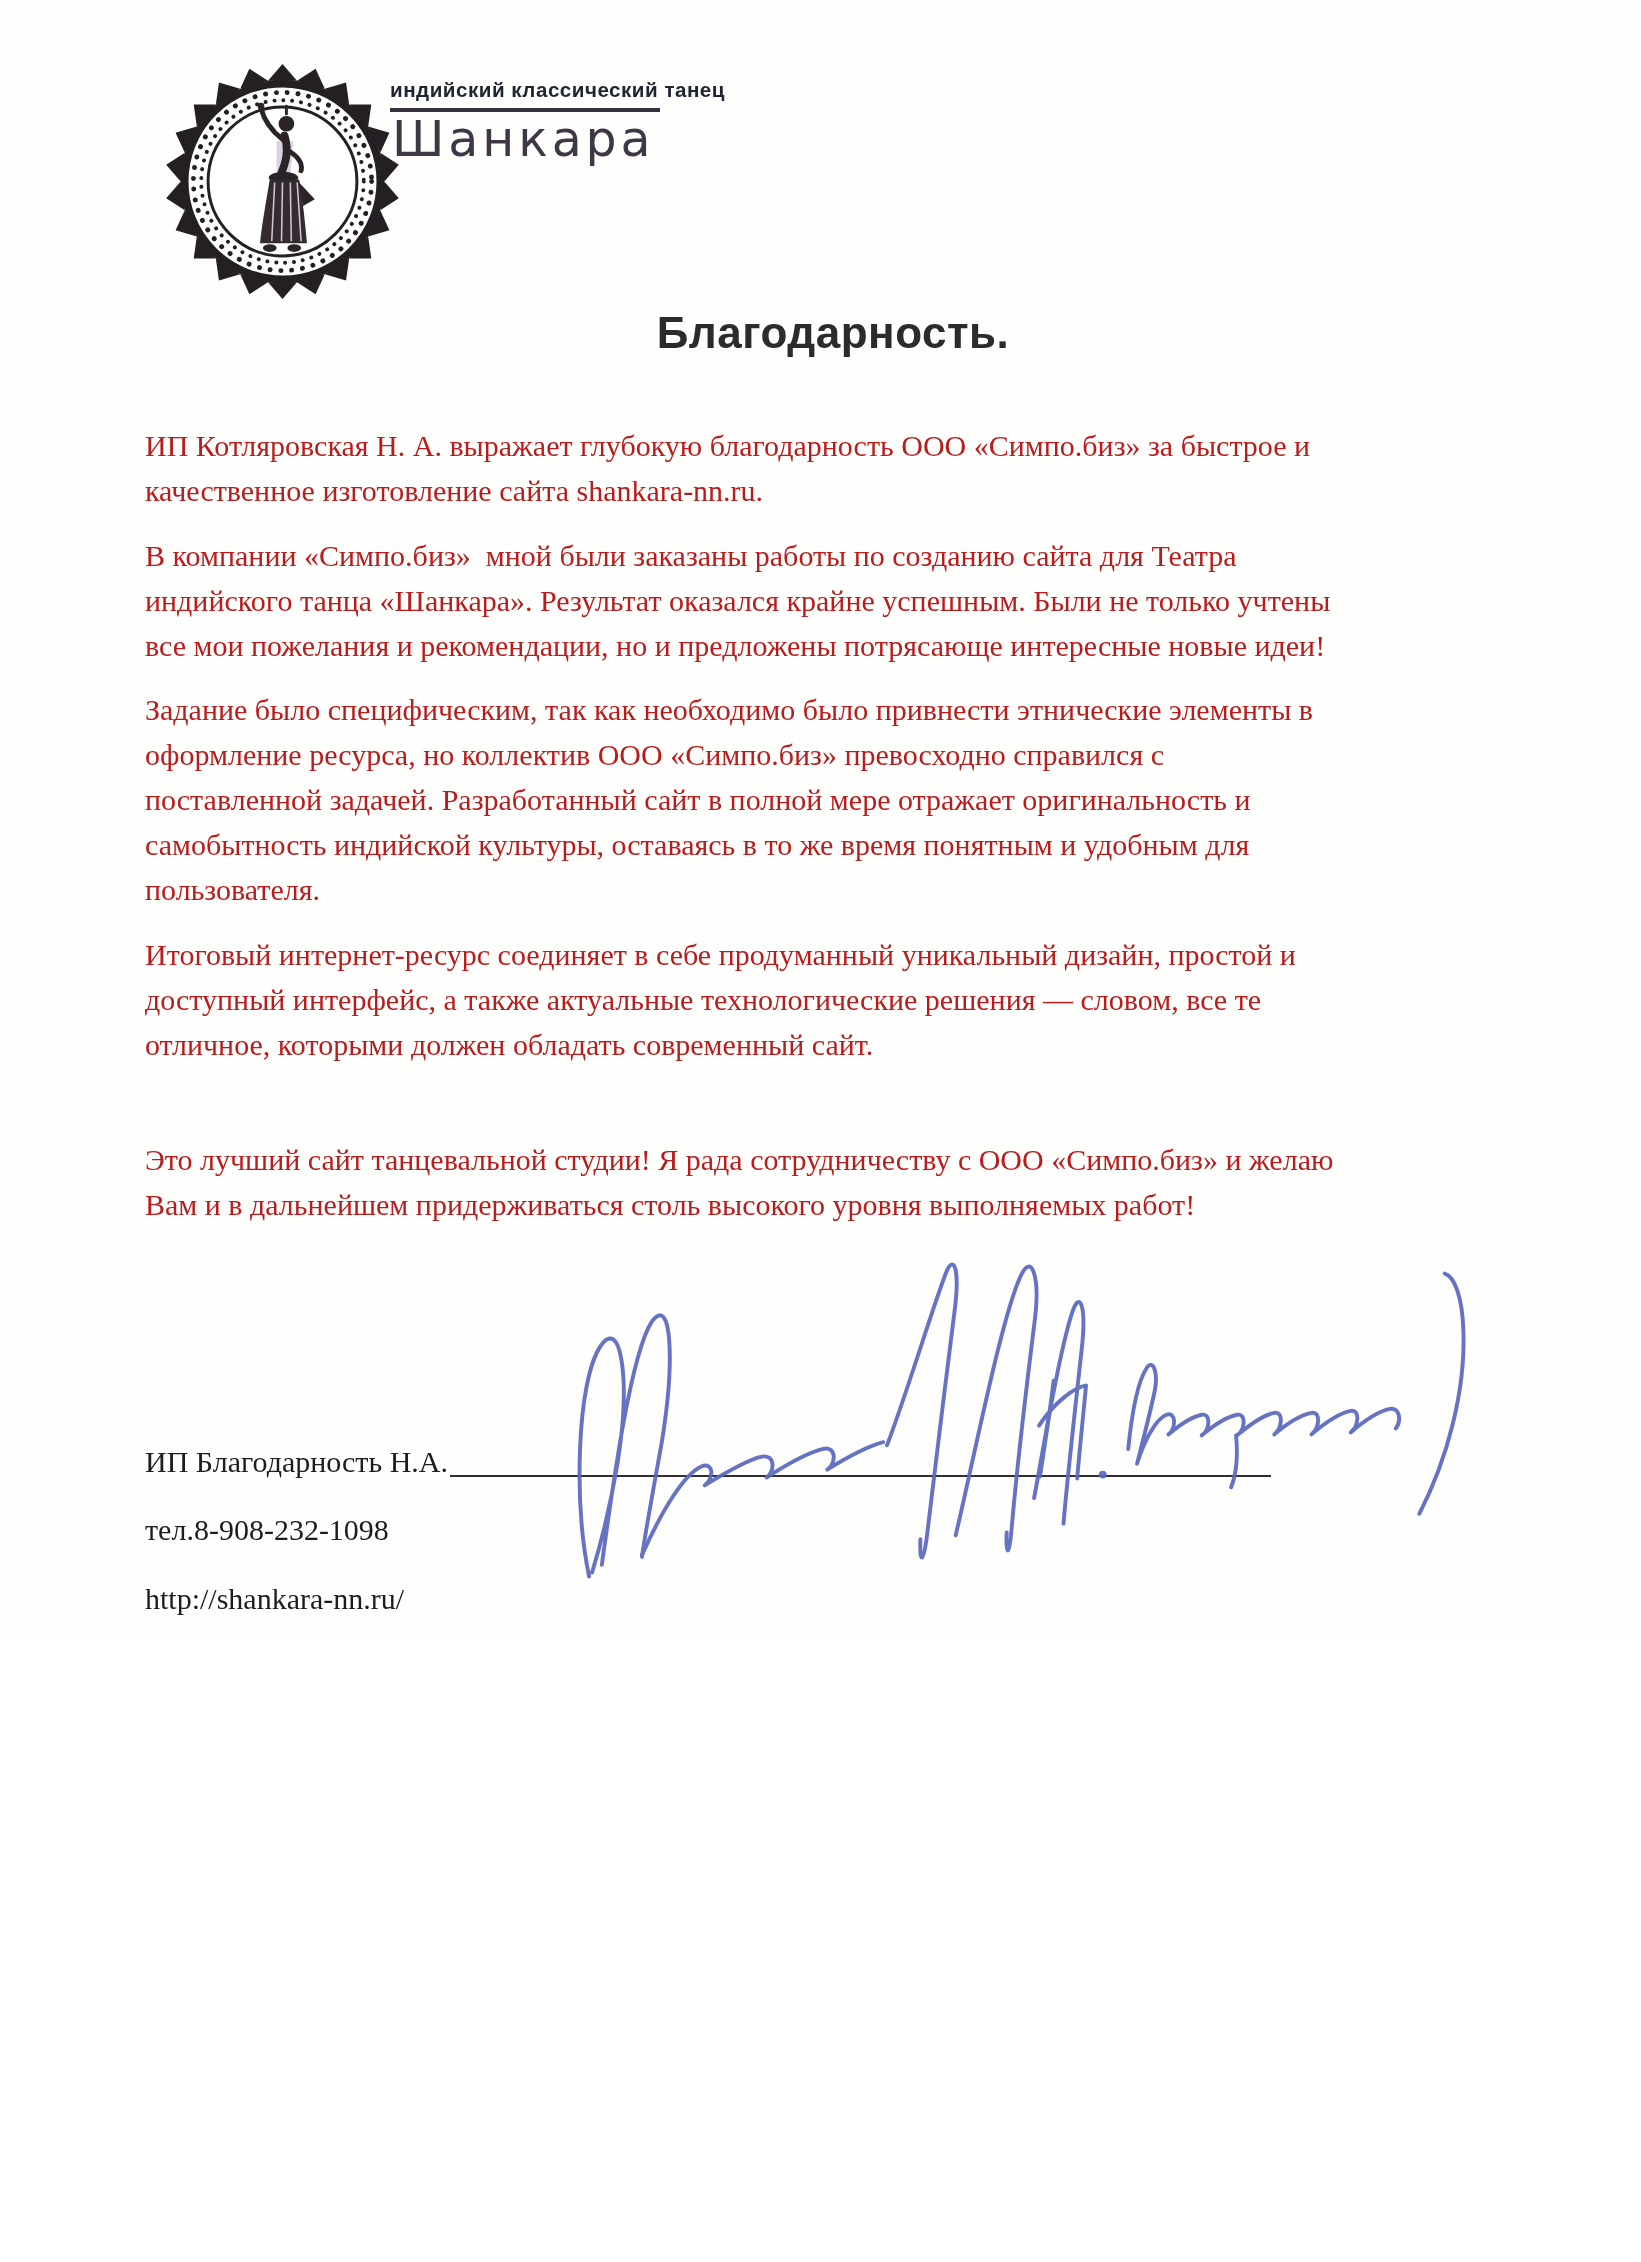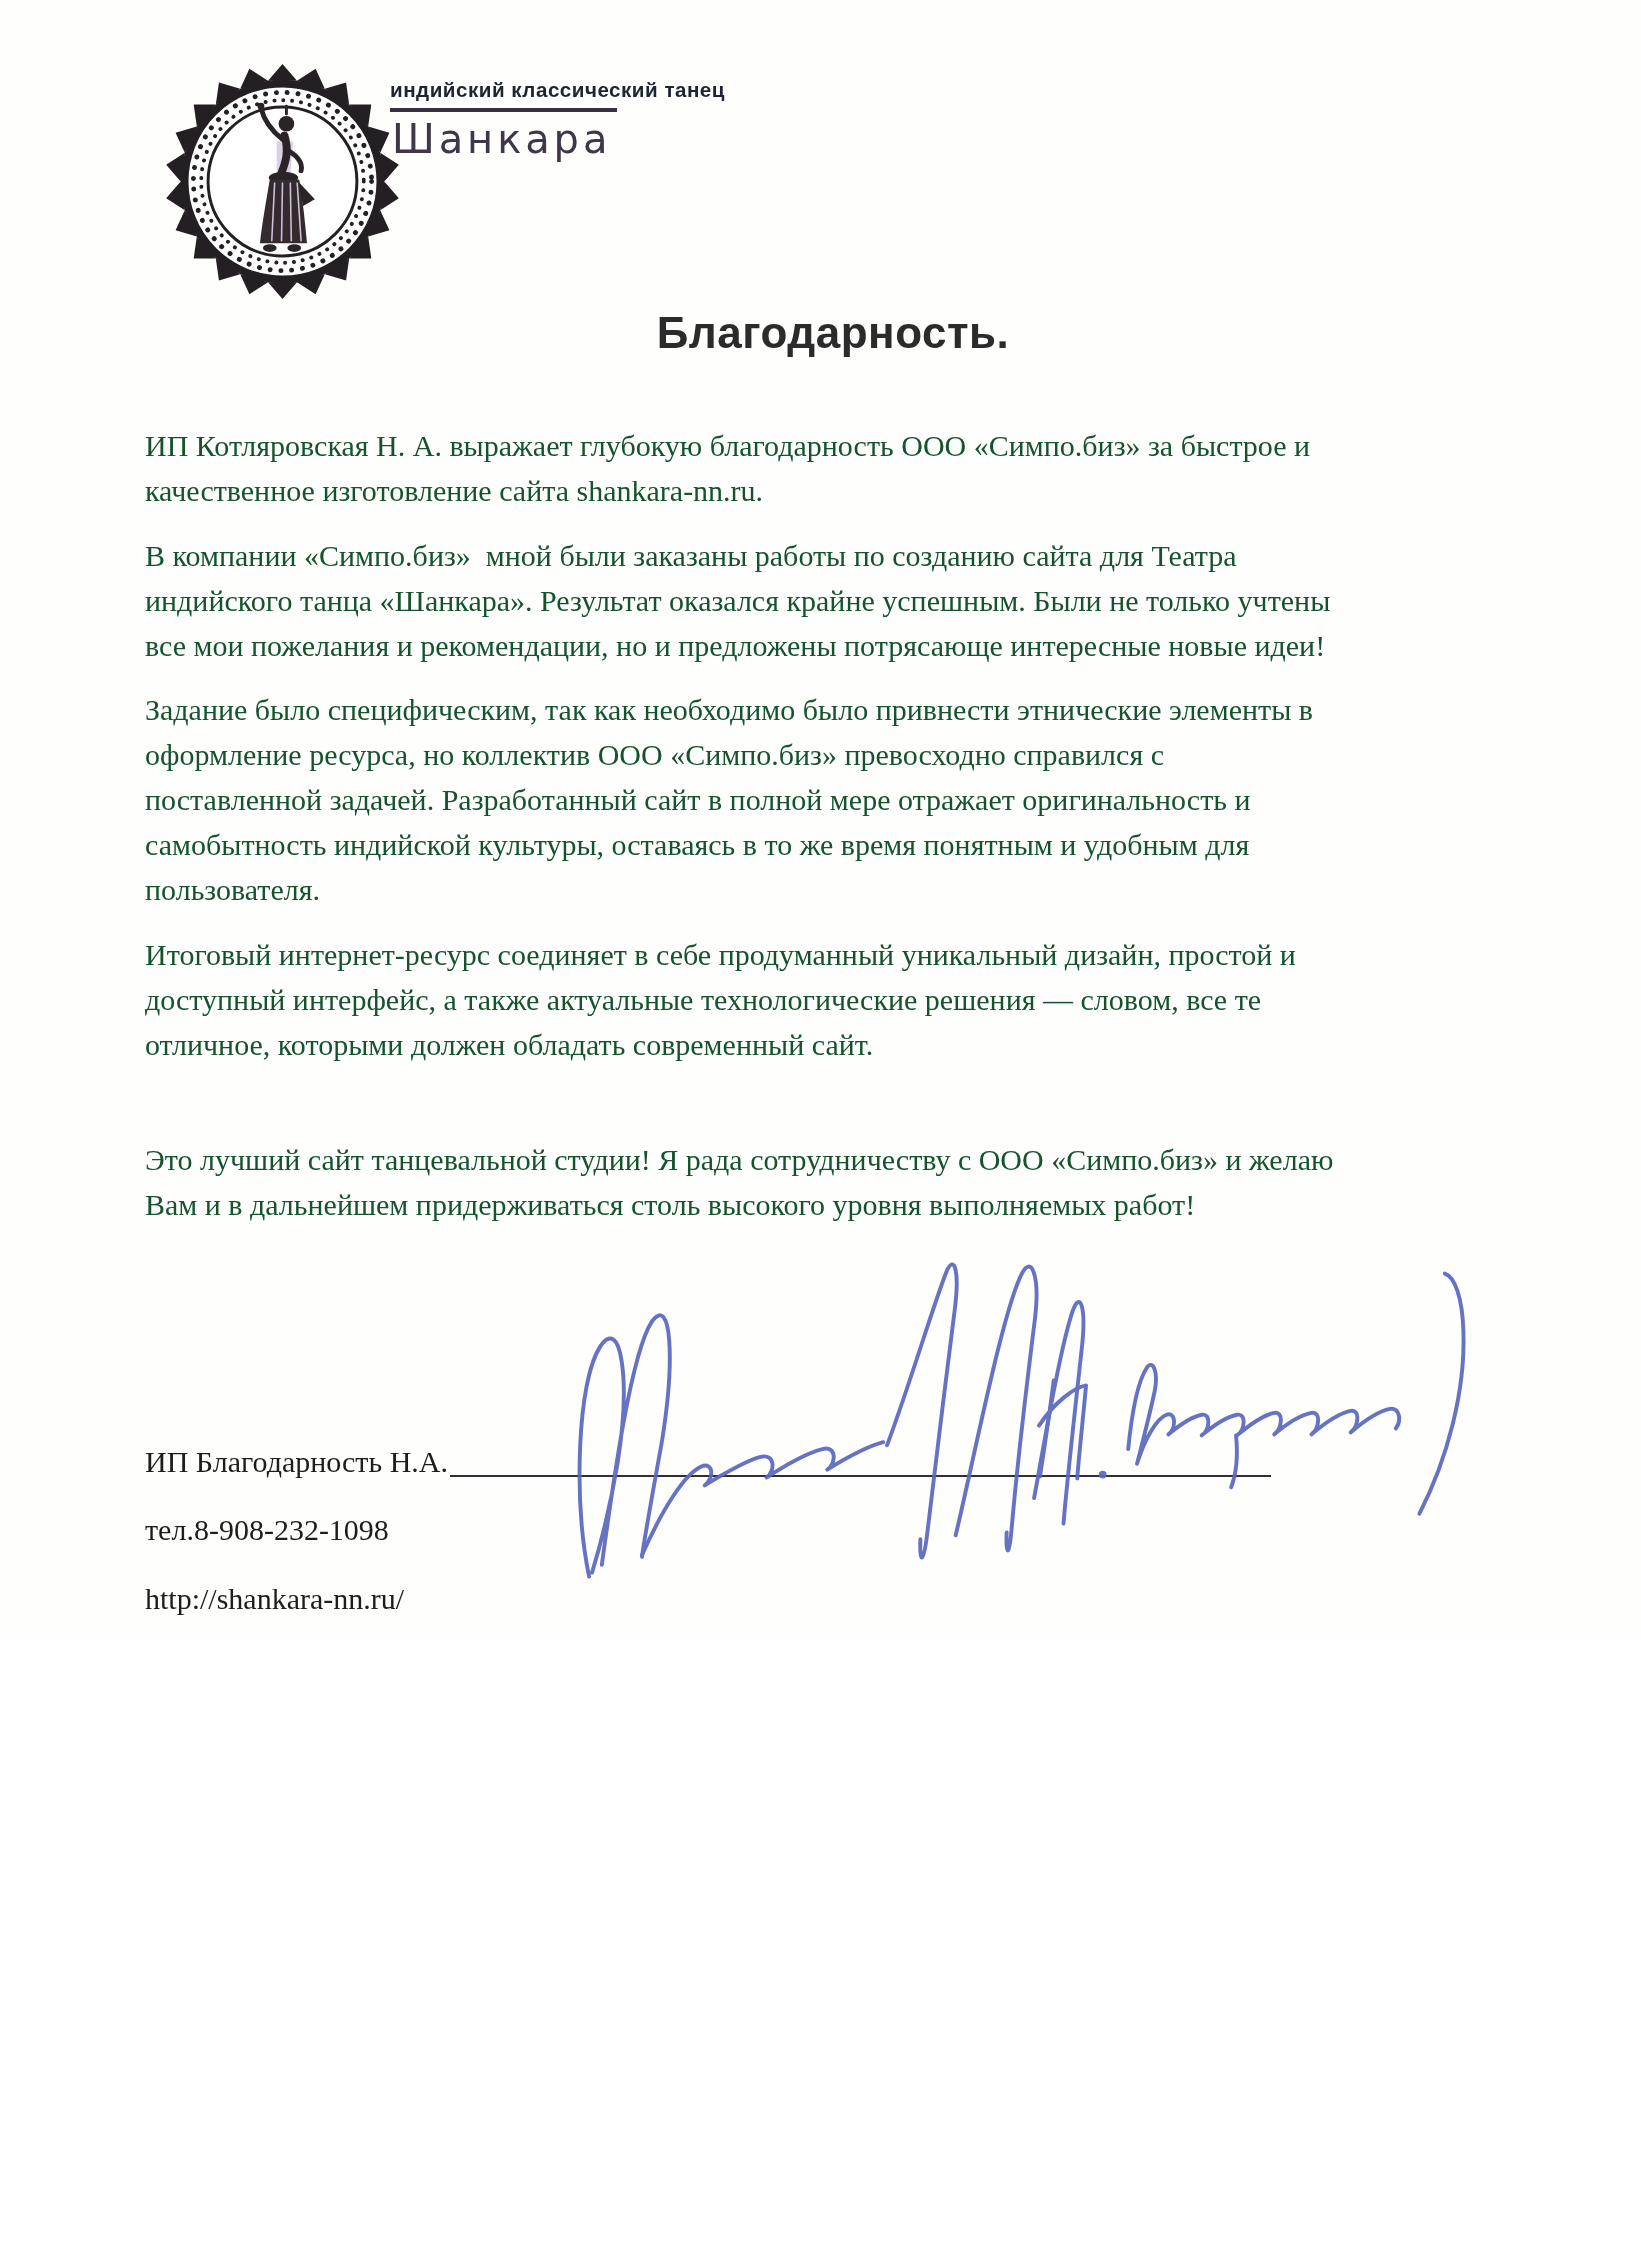--- a/index.html
+++ b/index.html
@@ -10,34 +10,34 @@
   }
   
   .emblem{position:absolute; left:165px; top:63px; width:235px; height:237px;}
   .logo-text{position:absolute; left:390px; top:78px;}
   .tagline{
     font-family:"Liberation Sans", sans-serif; font-weight:bold;
     font-size:20.6px; line-height:23.5px; letter-spacing:0.5px; color:#1f2530;
   }
   .wordmark{
     display:inline-block; margin-top:6.9px; padding:1px 5.9px 0 2px;
-    font-family:"DejaVu Sans", sans-serif; font-size:40px; line-height:53px;
+    font-family:"DejaVu Sans", sans-serif; font-size:49px; line-height:53px;
     letter-spacing:3.9px; color:#3f3745; border-top:4.9px solid #373040;
   }
   
   .title{
     position:absolute; left:0; right:0; top:308px; margin:0;
     text-align:center; font-family:"Liberation Sans", sans-serif;
     font-weight:bold; font-size:44px; color:#2b2b2b; letter-spacing:0.5px;padding-left:24px;
   }
   
   .body{position:absolute; left:145px; top:423px;}
   .body p{
     margin:0 0 19.6px 0; font-size:30px; line-height:45px;
-    white-space:pre; color:#14532d;
+    white-space:pre; color:#b91c1c;
   }
   .body p.gap{margin-top:70px;}
   
   .sig-row{position:absolute; left:145px; top:1439px; display:flex; align-items:flex-end;}
   .sig-name{font-size:30px; line-height:45px;}
   .sig-line{
     display:inline-block; width:821px; height:0;
     border-bottom:2px solid #342d36; margin:0 0 6.9px 2px;
   }
   .foot{position:absolute; left:145px; font-size:30px; line-height:45px;}

